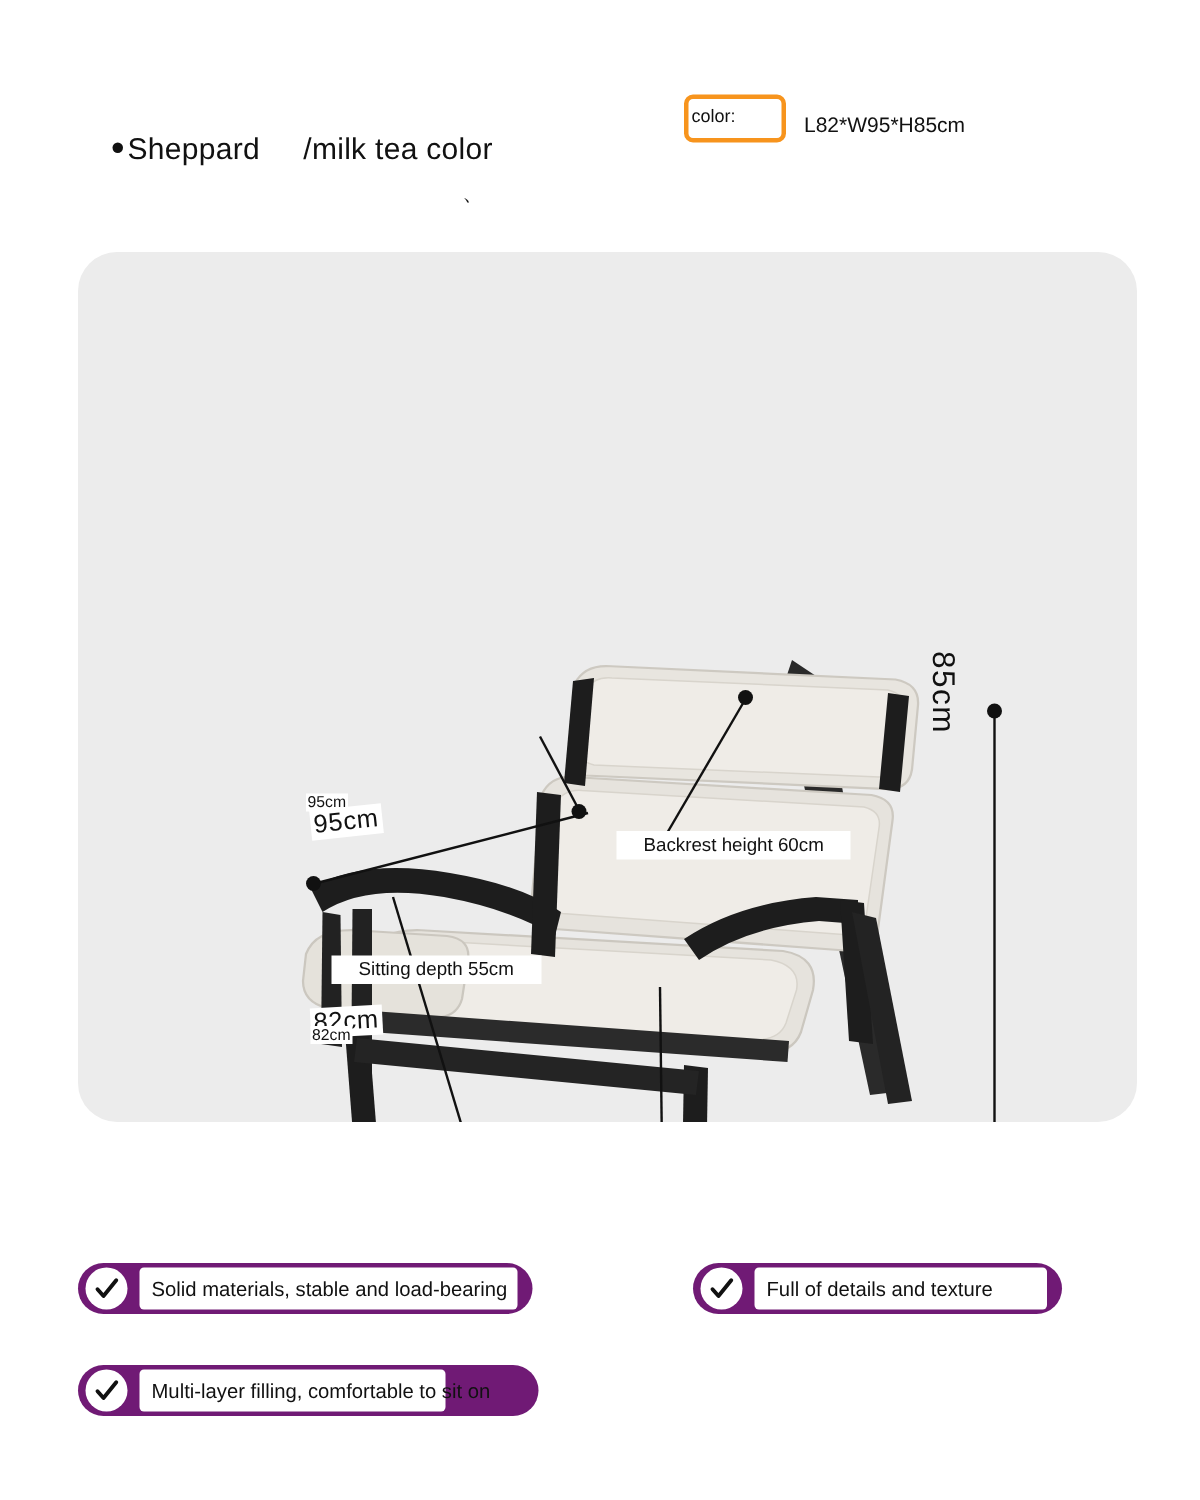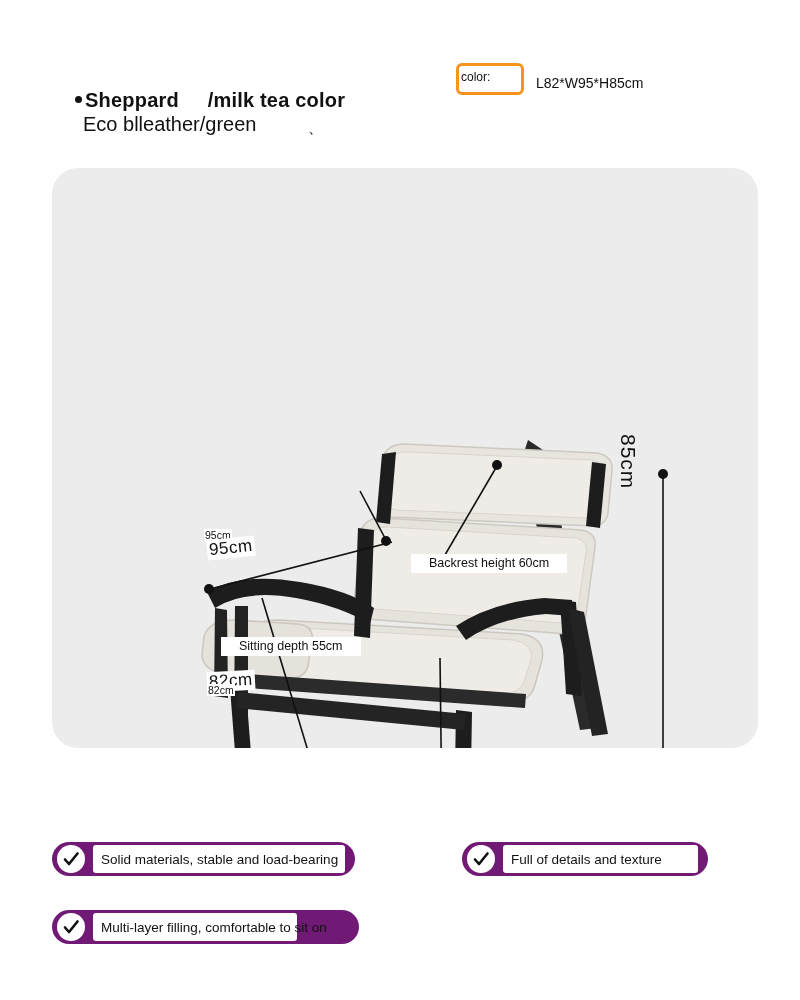--- a/index.html
+++ b/index.html
@@ -24,21 +24,20 @@
     height: 160px;
   }
   .title-line1 {
     position: absolute;
     left: 52px;
     top: 66px;
     font-size: 20px;
     letter-spacing: 0.2px;
     white-space: pre;
     color: #111;
-    font-weight: bold;
   }
   .bullet-dot {
     display: inline-block;
     width: 7px;
     height: 7px;
     border-radius: 50%;
     background: #111;
     vertical-align: middle;
     margin-right: 3px;
     position: relative;
@@ -178,21 +177,20 @@
   }
   .check-badge svg { display: block; }
 </style>
 </head>
 <body>
 
 <div class="header">
   <div class="title-line1">
     <span class="bullet-dot"></span><span>Sheppard</span>&nbsp;&nbsp;&nbsp;&nbsp;&nbsp;<span>/milk tea color</span>
   </div>
-  <div class="title-line2">Eco blleather/green</div>
   <div class="title-comma">、</div>
 
   <div class="size-box"></div>
   <div class="size-label">color:</div>
   <div class="size-value">L82*W95*H85cm</div>
 </div>
 
 <div class="panel">
 
   <svg class="chair-svg" width="706" height="580" viewBox="0 0 706 580">

